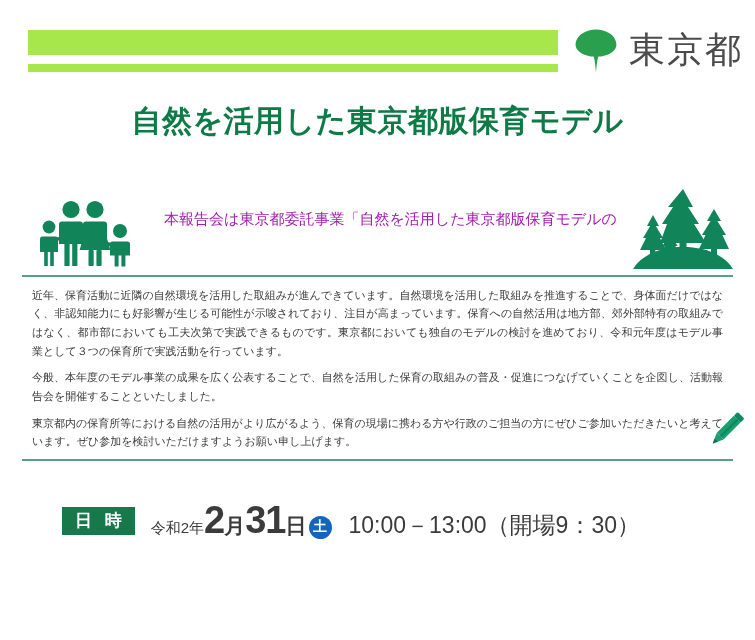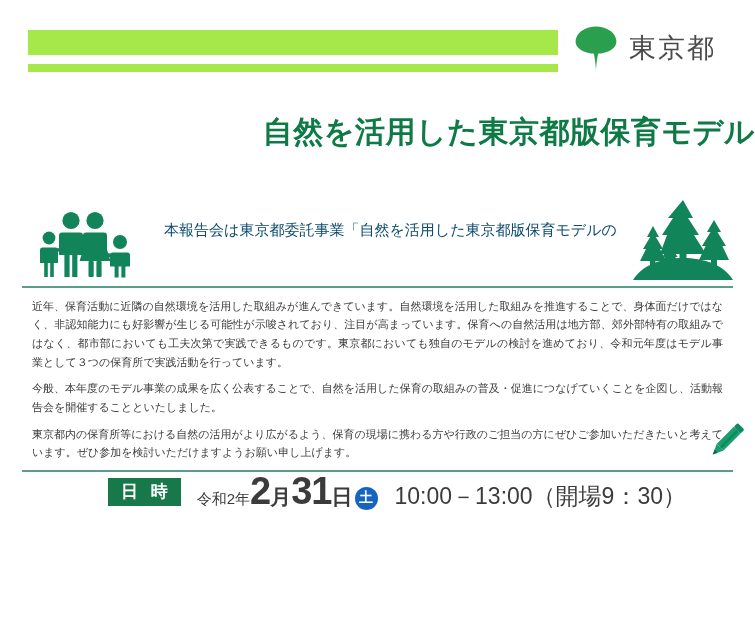--- a/index.html
+++ b/index.html
@@ -46,31 +46,31 @@
     display: flex;
     align-items: center;
     gap: 12px;
   }
   .logo-mark {
     width: 42px;
     height: 44px;
     display: block;
   }
   .logo-text {
-    font-size: 27px;
+    font-size: 36px;
     color: #4b4b4b;
     letter-spacing: 2px;
     font-weight: 400;
     white-space: nowrap;
   }
 
   
   .title-block {
-    margin-top: 19px;
-    text-align: right;
+    margin-top: 8px;
+    text-align: center;
   }
   .title-line {
     font-size: 30px;
     font-weight: bold;
     color: #0e7a46;
     line-height: 1.42;
     letter-spacing: 0.5px;
   }
 
   
@@ -90,21 +90,21 @@
     top: 0px;
   }
   .intro-text {
     position: absolute;
     left: 156px;
     right: 130px;
     top: 24px;
     text-align: center;
     font-size: 15px;
     line-height: 1.58;
-    color: #0c4a6e;
+    color: #a21caf;
   }
 
   
   .rule {
     height: 2px;
     background: #5b9d8b;
     margin: 0 22px;
   }
   .rule-top { margin-bottom: 9px; }
   .rule-bottom { margin-top: 8px; }
@@ -121,21 +121,22 @@
     margin: 8px;
   }
   .pencil-icon {
     position: absolute;
     right: 6px;
     bottom: -6px;
   }
 
   
   .details {
-    padding-left: 108px;
+    margin-top: 40px;
+    padding-left: 62px;
   }
   .detail-row {
     display: flex;
     align-items: center;
     margin-bottom: 4px;
   }
   .badge {
     background: #17794a;
     color: #ffffff;
     font-size: 17px;

